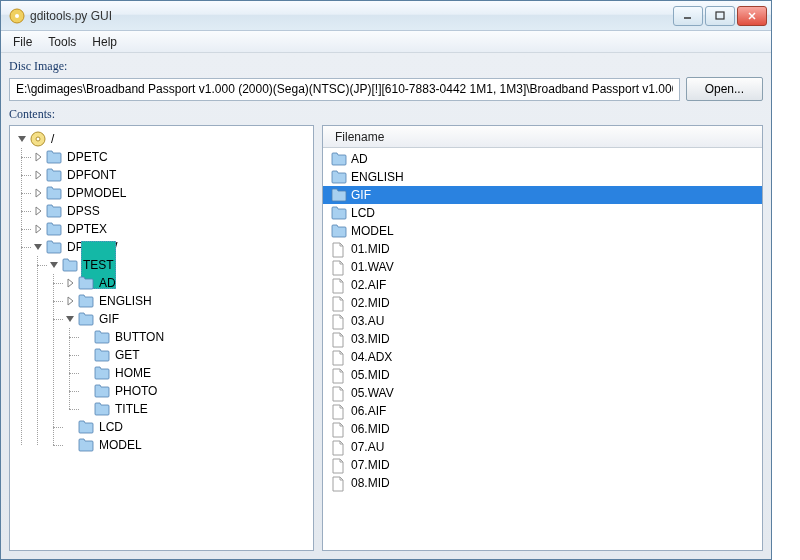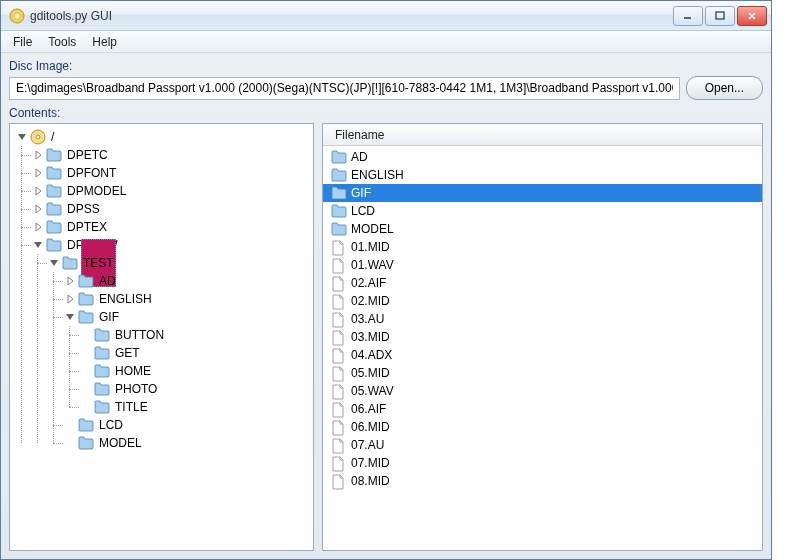--- a/index.html
+++ b/index.html
@@ -14,39 +14,39 @@
   .winbtn { width: 30px; height: 20px; border: 1px solid #8aa8c0; border-radius: 3px; background: linear-gradient(to bottom, #f5faff, #d5e5f0); display: flex; align-items: center; justify-content: center; cursor: pointer; }
   .winbtn.close { background: linear-gradient(to bottom, #f8a8a0, #e05040); border-color: #a04030; }
   .winbtn svg { width: 10px; height: 10px; }
   
   .menubar { height: 22px; background: linear-gradient(to bottom, #fafcfe, #e8eef5); display: flex; align-items: center; padding: 0 4px; border-bottom: 1px solid #d0d8e0; }
   .menubar .menuitem { padding: 12px 8px; cursor: pointer; color: #222; }
   
   .content { flex: 1; padding: 6px 8px 8px 8px; background: linear-gradient(to bottom, #ebeff4 0%, #e4e9ef 100%); display: flex; flex-direction: column; gap: 6px; overflow: hidden; }
   
   .field-row { display: flex; flex-direction: column; gap: 3px; }
-  .label { color: #1a3a6a; font-size: 12px; }
+  .label { color: #1a3a6a; font-size: 12px; font-family: Liberation Serif, serif; }
   .path-row { display: flex; gap: 6px; align-items: center; }
   .path-input { flex: 1; height: 23px; border: 1px solid #a8b8c8; background: #fff; padding: 0 6px; font-size: 12px; font-family: inherit; overflow: hidden; white-space: nowrap; }
-  .btn { height: 24px; padding: 0 18px; border: 1px solid #8aa0b0; border-radius: 11px; background: linear-gradient(to bottom, #fdfdfd, #e0e5ea); cursor: pointer; font-size: 12px; font-family: inherit; }
+  .btn { height: 24px; padding: 0 18px; border: 1px solid #8aa0b0; border-radius: 2px; background: linear-gradient(to bottom, #fdfdfd, #e0e5ea); cursor: pointer; font-size: 12px; font-family: inherit; }
   
   .panels { flex: 1; display: flex; gap: 8px; overflow: hidden; }
   .panel-left { width: 305px; display: flex; flex-direction: column; gap: 3px; }
   .panel-right { flex: 1; display: flex; flex-direction: column; }
   
   .pane { flex: 1; border: 1px solid #9aacc0; background: #fff; overflow: hidden; display: flex; flex-direction: column; position: relative; }
   
   .tree { flex: 1; overflow: auto; padding: 4px 2px; }
   .tree-scroll-x { overflow-x: scroll; }
   .tree ul { list-style: none; padding-left: 0; }
   .tree li { white-space: nowrap; }
   .tree .node { display: flex; align-items: center; height: 18px; gap: 3px; cursor: pointer; padding-right: 6px; }
   .tree .node .twisty { width: 11px; height: 11px; display: flex; align-items: center; justify-content: center; flex-shrink: 0; }
   .tree .node .label-text { padding: 0 2px; }
-  .tree .node.selected .label-text { background: #be185d; border: 1px dotted #6090c0; padding: 16px 1px; }
+  .tree .node.selected .label-text { background: #14b8a6; border: 1px dotted #6090c0; padding: 16px 1px; }
   .tree .children { padding-left: 16px; position: relative; }
   .tree .children::before { content: ""; position: absolute; left: 5px; top: 0; bottom: 9px; border-left: 1px dotted #a0a0a0; }
   .tree .children > li { position: relative; }
   .tree .children > li::before { content: ""; position: absolute; left: -11px; top: 9px; width: 10px; border-top: 1px dotted #a0a0a0; }
   
   .list-header { height: 22px; background: linear-gradient(to bottom, #fdfdfd, #ebeef3); border-bottom: 1px solid #c8d0d8; display: flex; align-items: center; padding: 0 8px 0 12px; font-size: 12px; color: #222; }
   .list-body { flex: 1; overflow-y: scroll; padding: 2px 0; }
   .list-row { display: flex; align-items: center; height: 18px; gap: 4px; padding: 0 8px; cursor: pointer; }
   .list-row.selected { background: #2a82e0; color: #fff; }
   .list-row .icon { width: 16px; height: 14px; flex-shrink: 0; }

